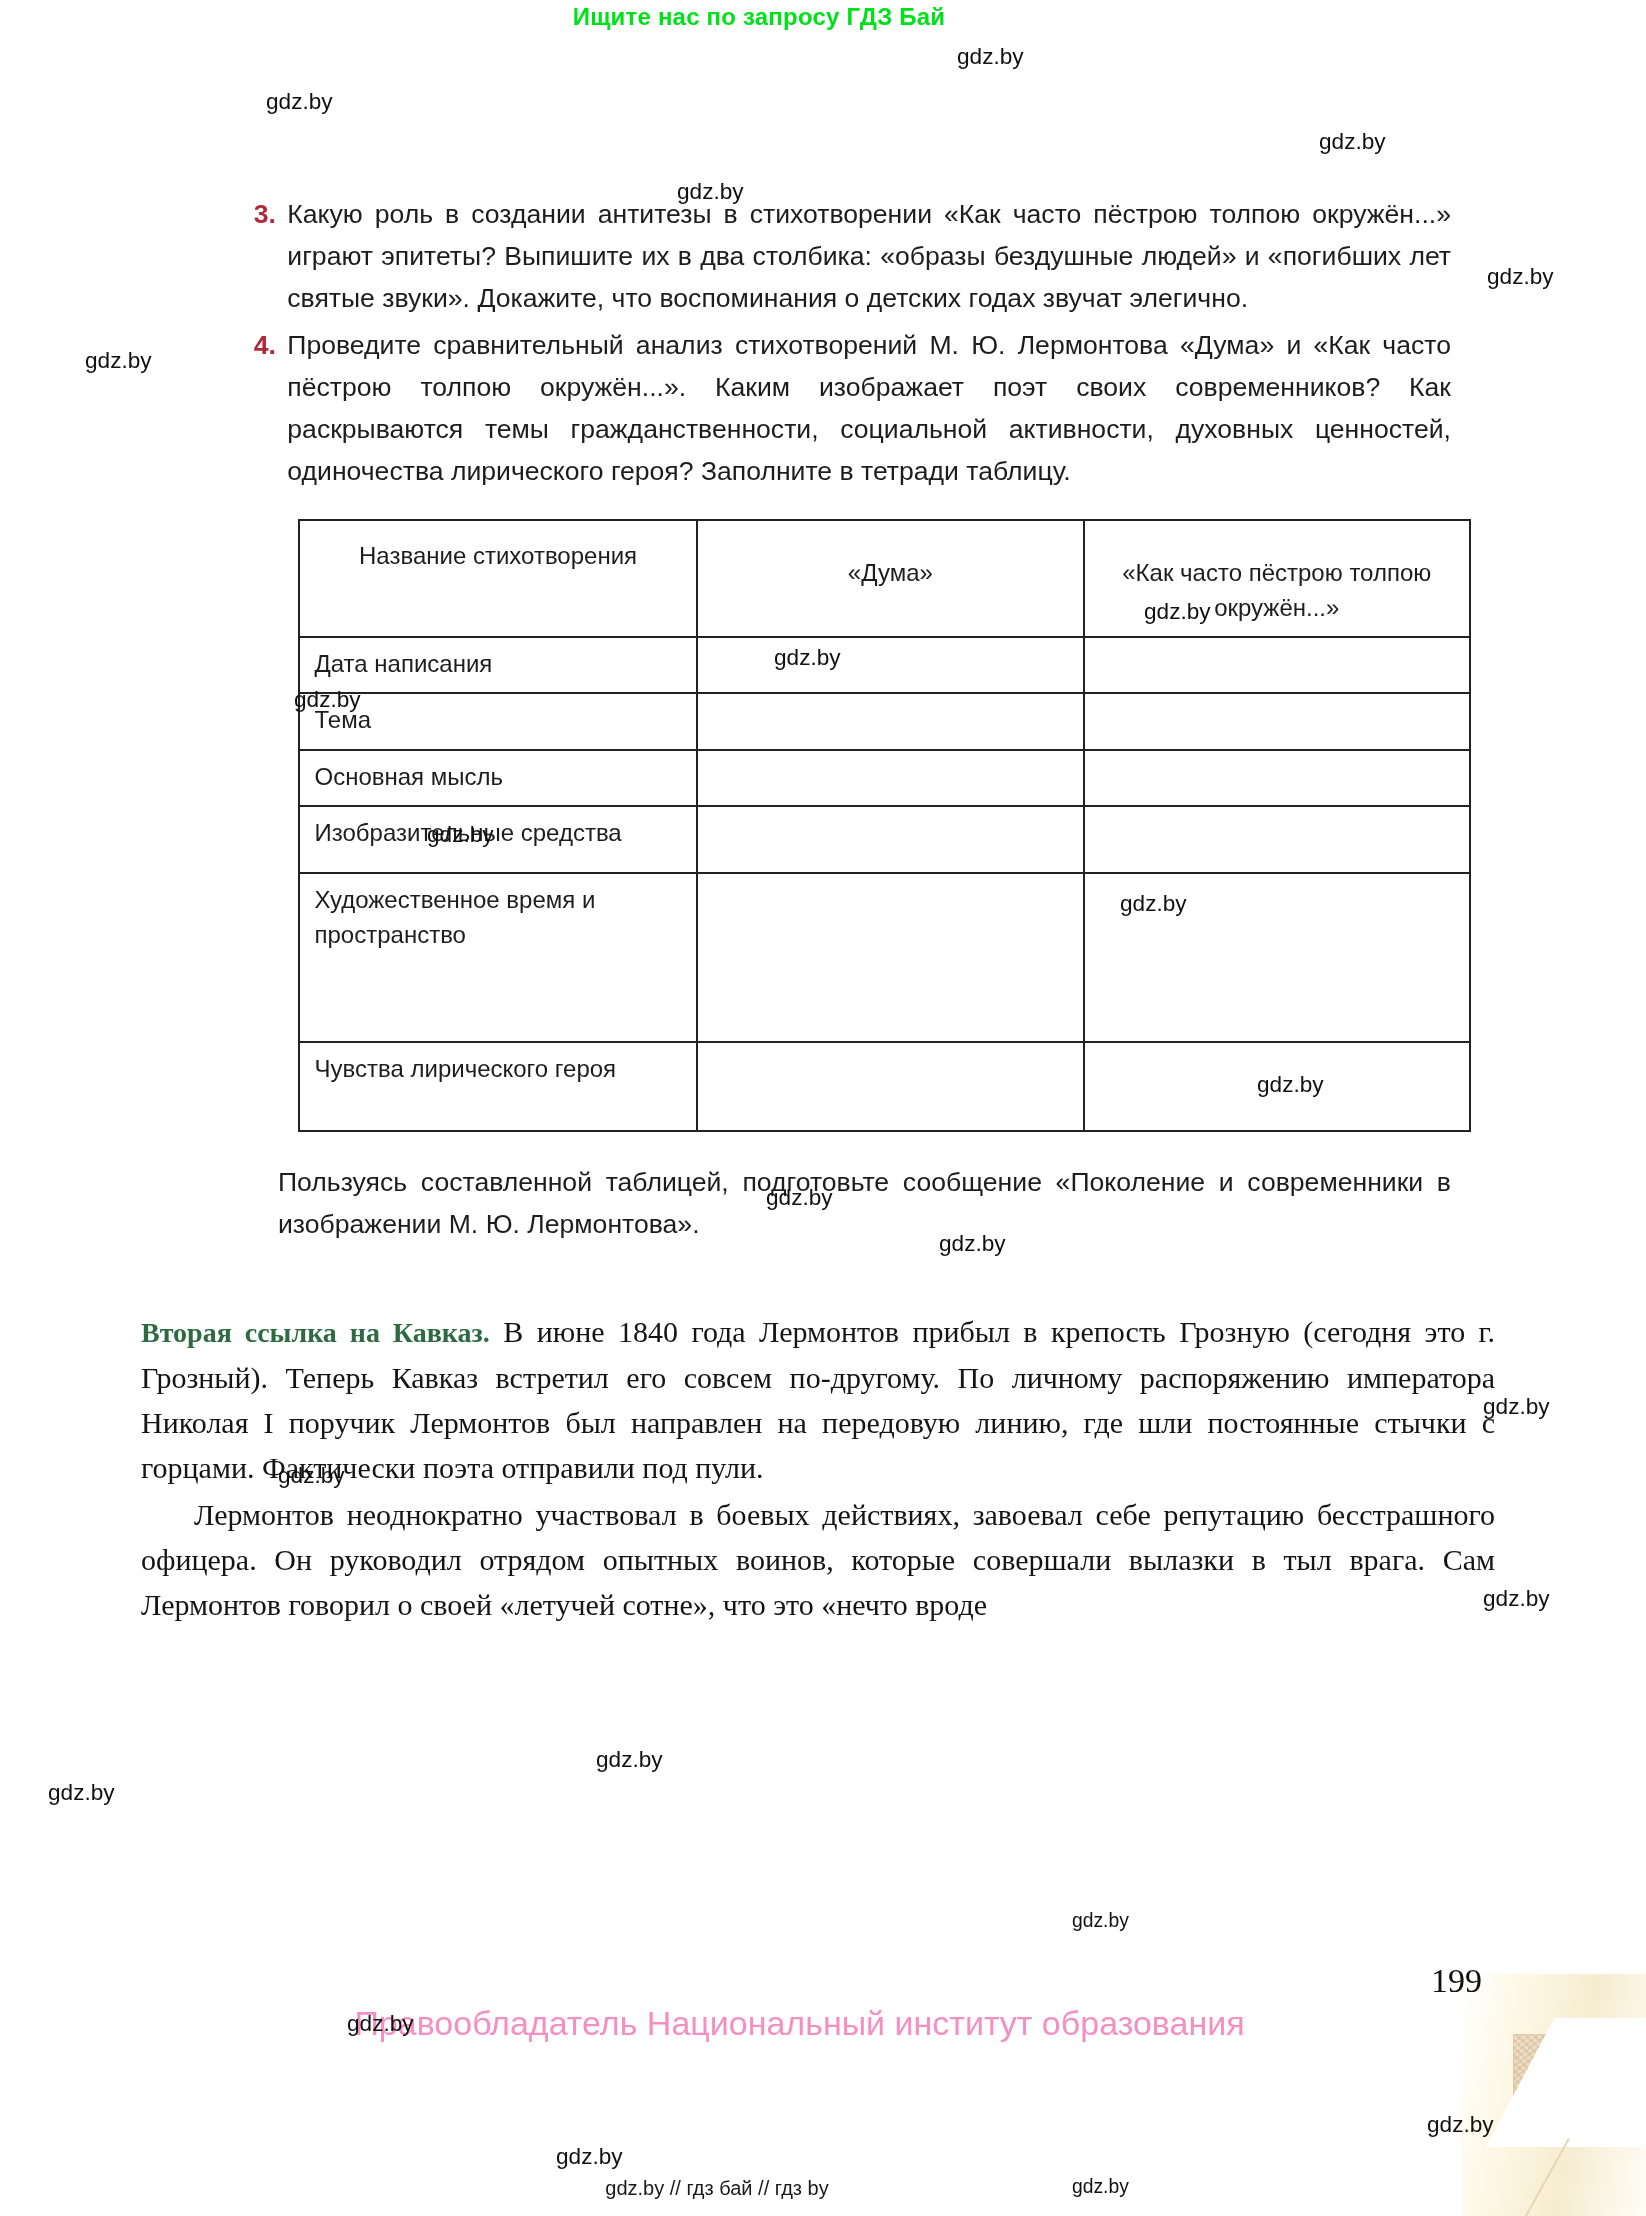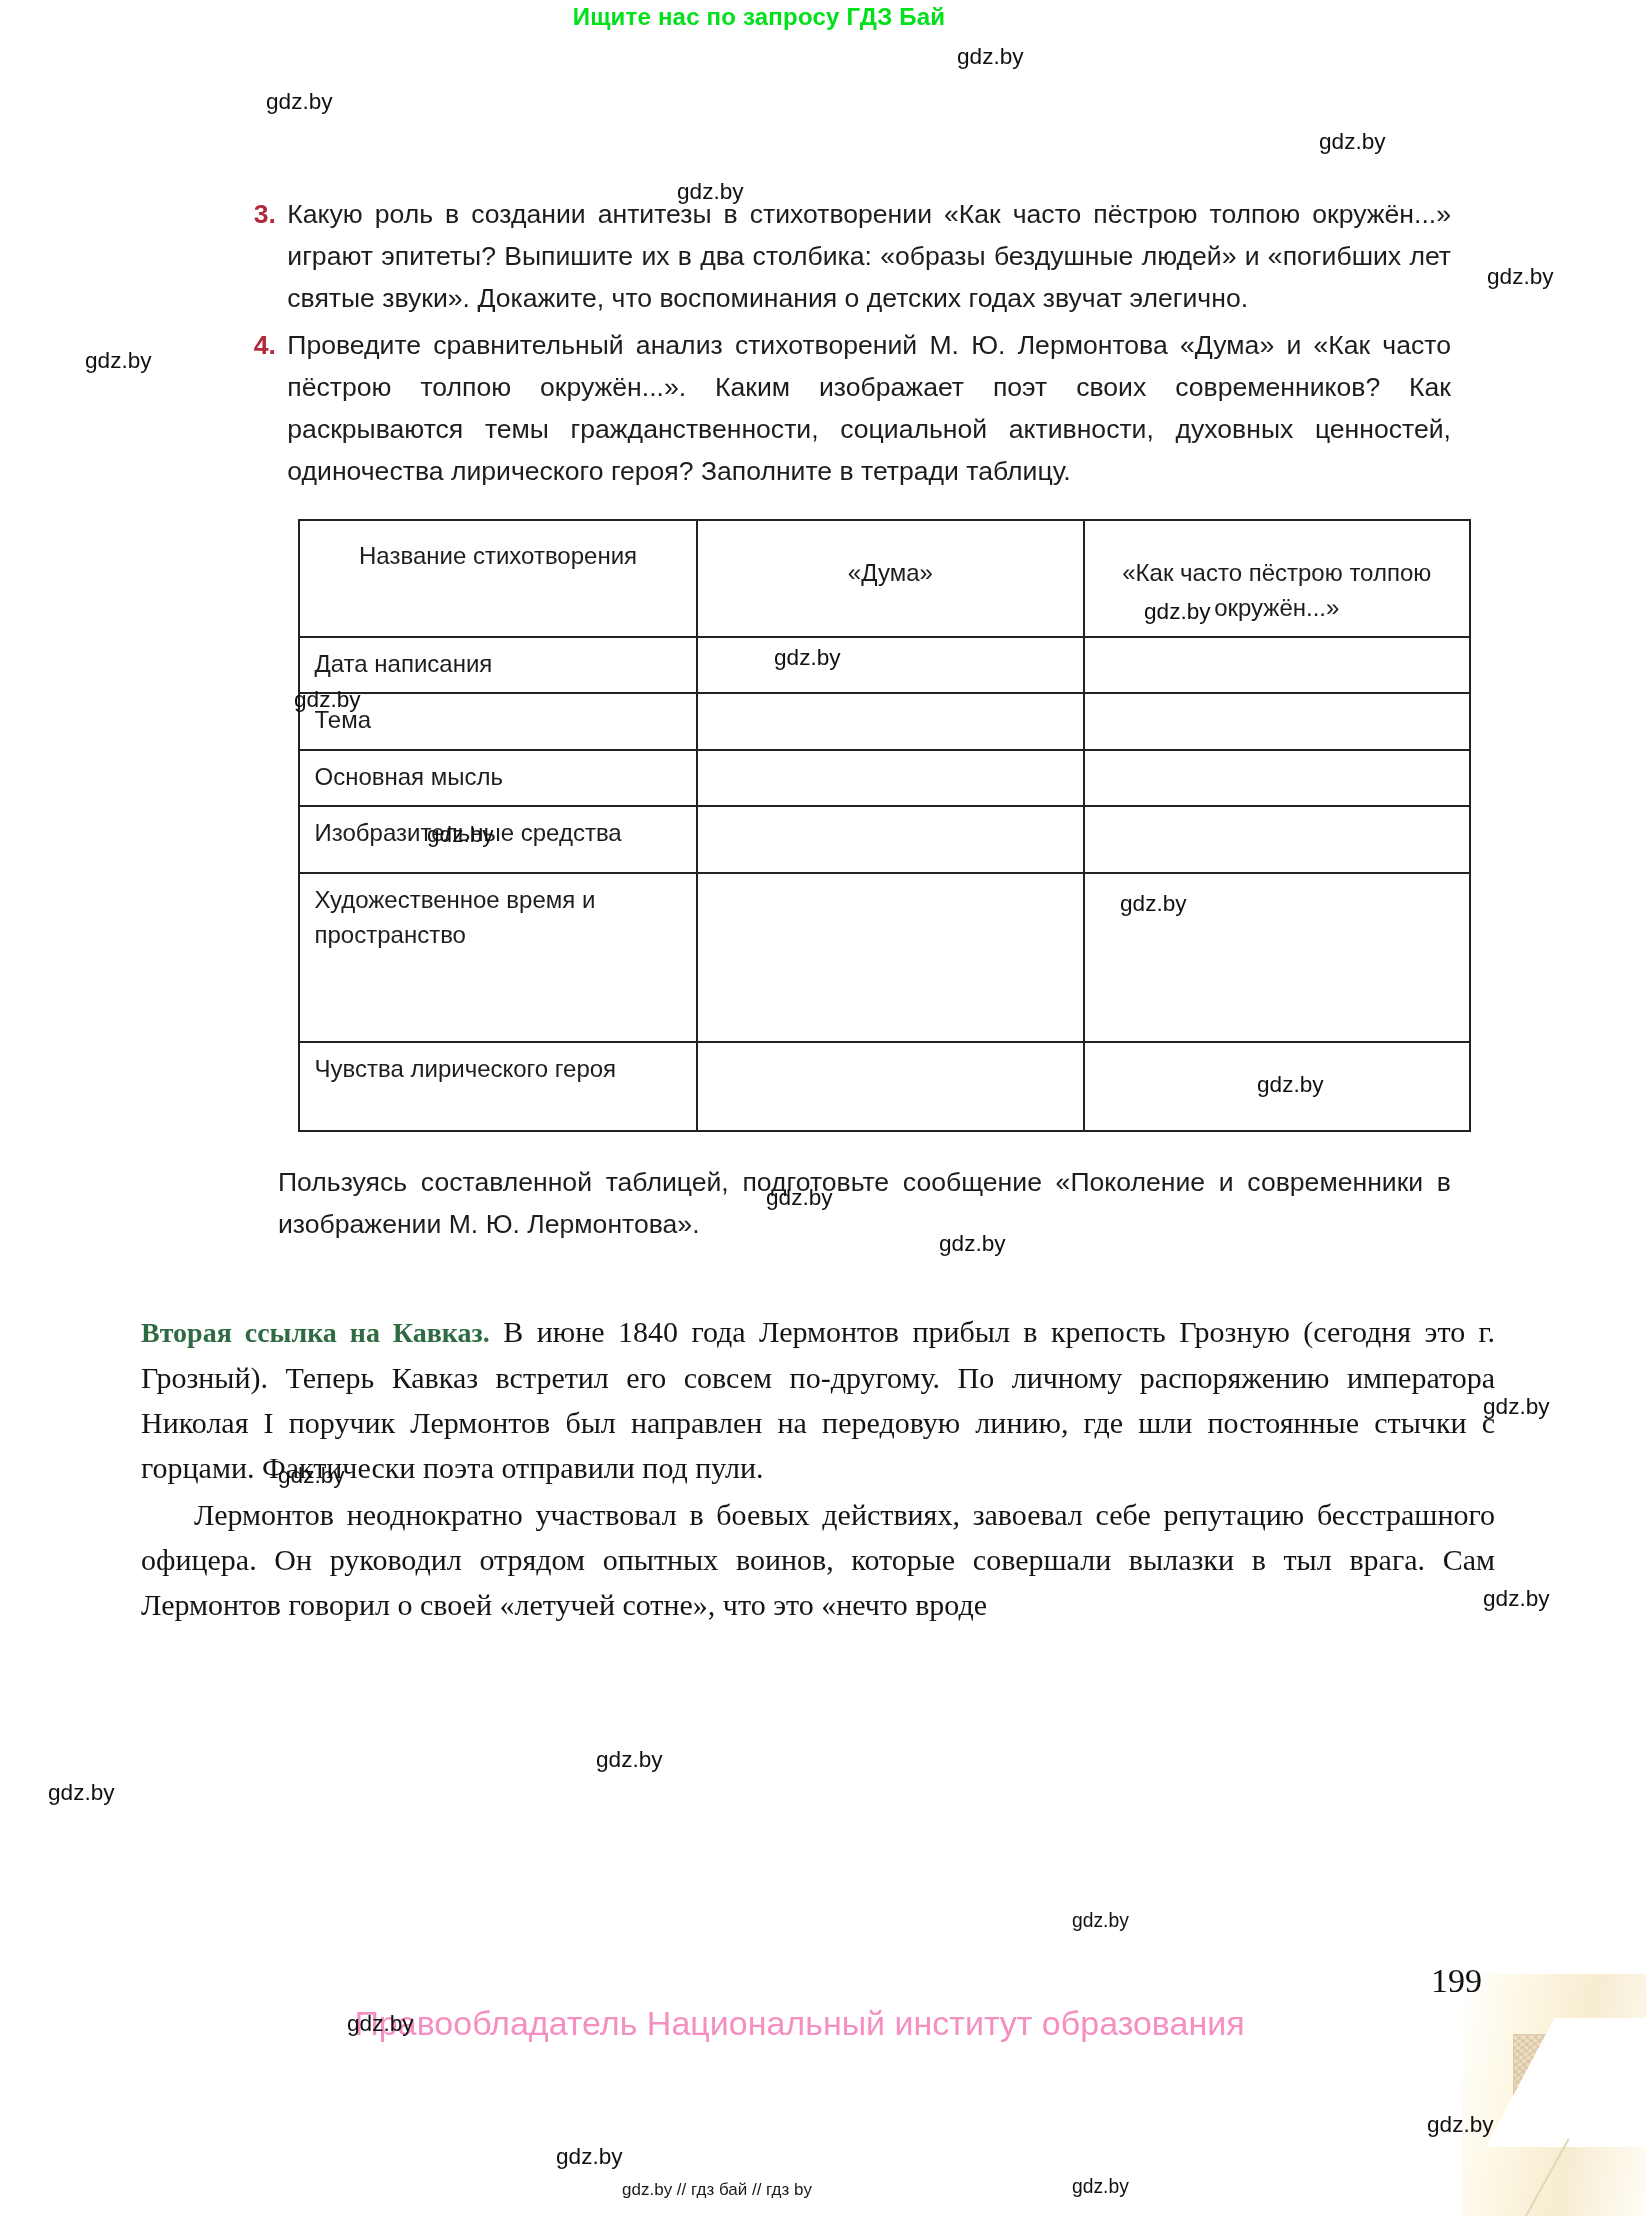--- a/index.html
+++ b/index.html
@@ -191,21 +191,21 @@
   .copyright span { margin-left: -48px; }
 
   
   .footer-links {
     position: absolute;
     left: 0;
     bottom: 16px;
     width: 1434px;
     text-align: center;
     font-family: "Liberation Sans", sans-serif;
-    font-size: 17px;
+    font-size: 20px;
     color: #1a1a1a;
     z-index: 28;
   }
 
   
   .curl {
     position: absolute;
     right: 0;
     bottom: 0;
     width: 210px;

